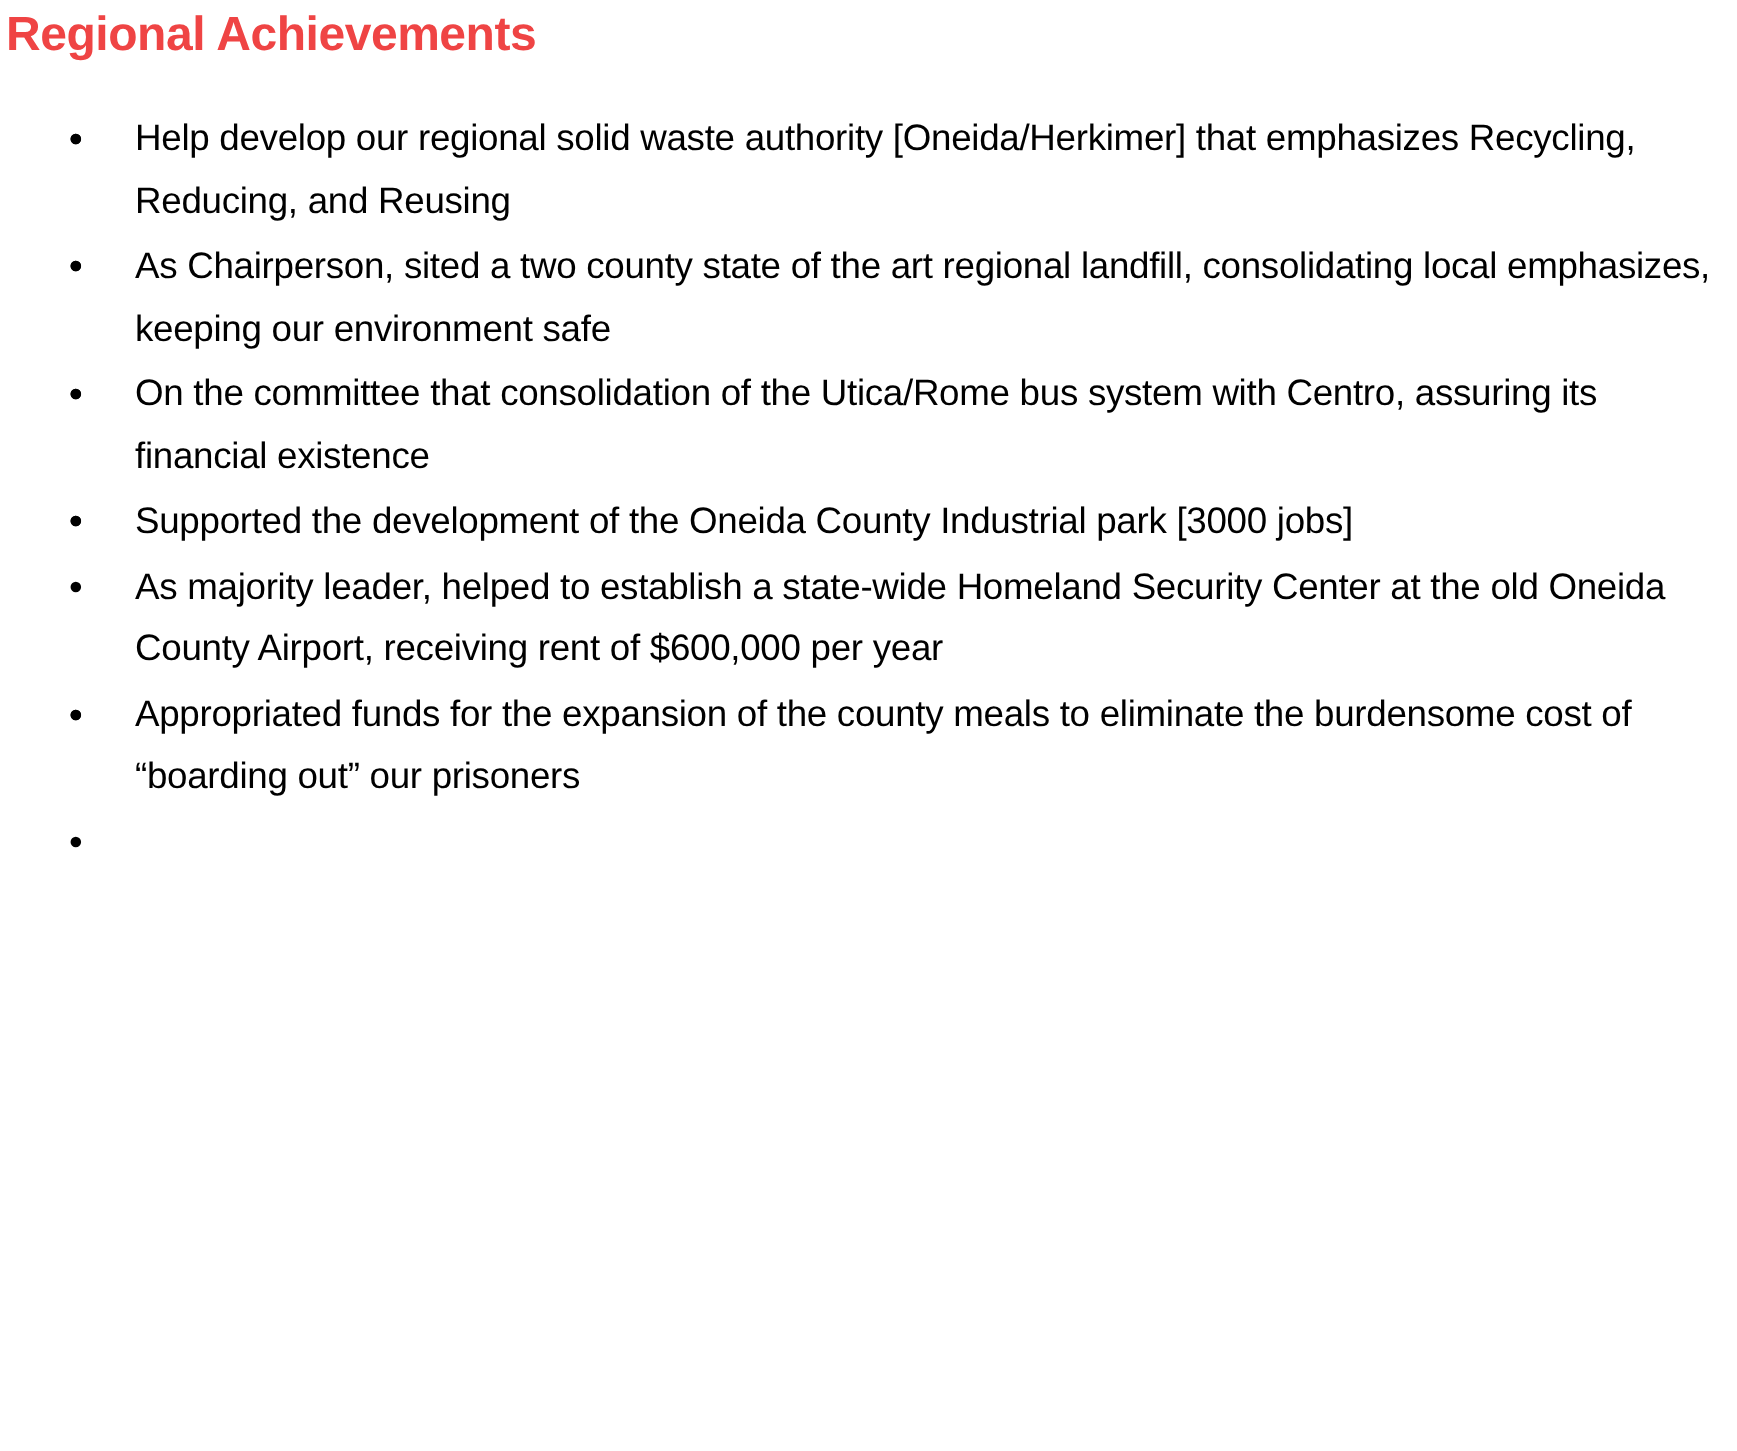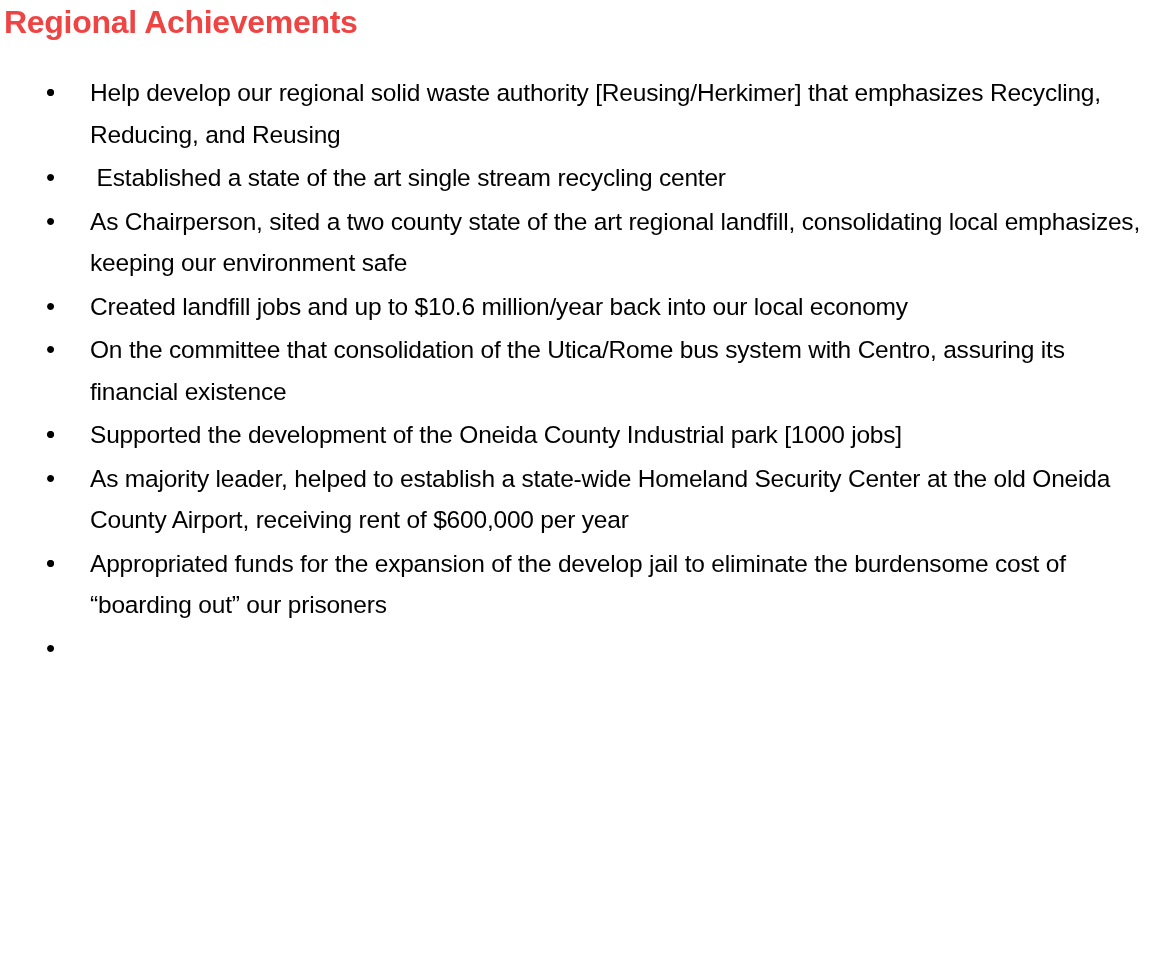--- a/index.html
+++ b/index.html
@@ -60,63 +60,61 @@
   <h1 class="title">Regional Achievements</h1>
 
   <ul class="list">
 
       <li class="item">
         <span class="bullet">•</span>
       </li>
 
       <li class="item">
         <span class="bullet">•</span>
-        <span class="text">Help develop our regional solid waste authority [Reusing/Herkimer] that emphasizes Recycling, Reducing, and Reusing</span>
+        <span class="text">Help develop our regional solid waste authority [Oneida/Herkimer] that emphasizes Recycling, Reducing, and Reusing</span>
       </li>
 
       <li class="item">
         <span class="bullet">•</span>
-        <span class="text"> Established a state of the art single stream recycling center</span>
       </li>
 
       <li class="item">
         <span class="bullet">•</span>
         <span class="text">As Chairperson, sited a two county state of the art regional landfill, consolidating local emphasizes, keeping our environment safe</span>
       </li>
 
       <li class="item">
         <span class="bullet">•</span>
-        <span class="text">Created landfill jobs and up to $10.6 million/year back into our local economy</span>
       </li>
 
       <li class="item">
         <span class="bullet">•</span>
         <span class="text">On the committee that consolidation of the Utica/Rome bus system with Centro, assuring its financial existence</span>
       </li>
 
       <li class="item">
         <span class="bullet">•</span>
       </li>
 
       <li class="item">
         <span class="bullet">•</span>
-        <span class="text">Supported the development of the Oneida County Industrial park [1000 jobs]</span>
+        <span class="text">Supported the development of the Oneida County Industrial park [3000 jobs]</span>
       </li>
 
       <li class="item">
         <span class="bullet">•</span>
         <span class="text">As majority leader, helped to establish a state-wide Homeland Security Center at the old Oneida County Airport, receiving rent of $600,000 per year</span>
       </li>
 
       <li class="item">
         <span class="bullet">•</span>
       </li>
 
       <li class="item">
         <span class="bullet">•</span>
-        <span class="text">Appropriated funds for the expansion of the develop jail to eliminate the burdensome cost of “boarding out” our prisoners</span>
+        <span class="text">Appropriated funds for the expansion of the county meals to eliminate the burdensome cost of “boarding out” our prisoners</span>
       </li>
 
       <li class="item">
         <span class="bullet">•</span>
       </li>
     </ul>
 </main>
 
 </body></html>

